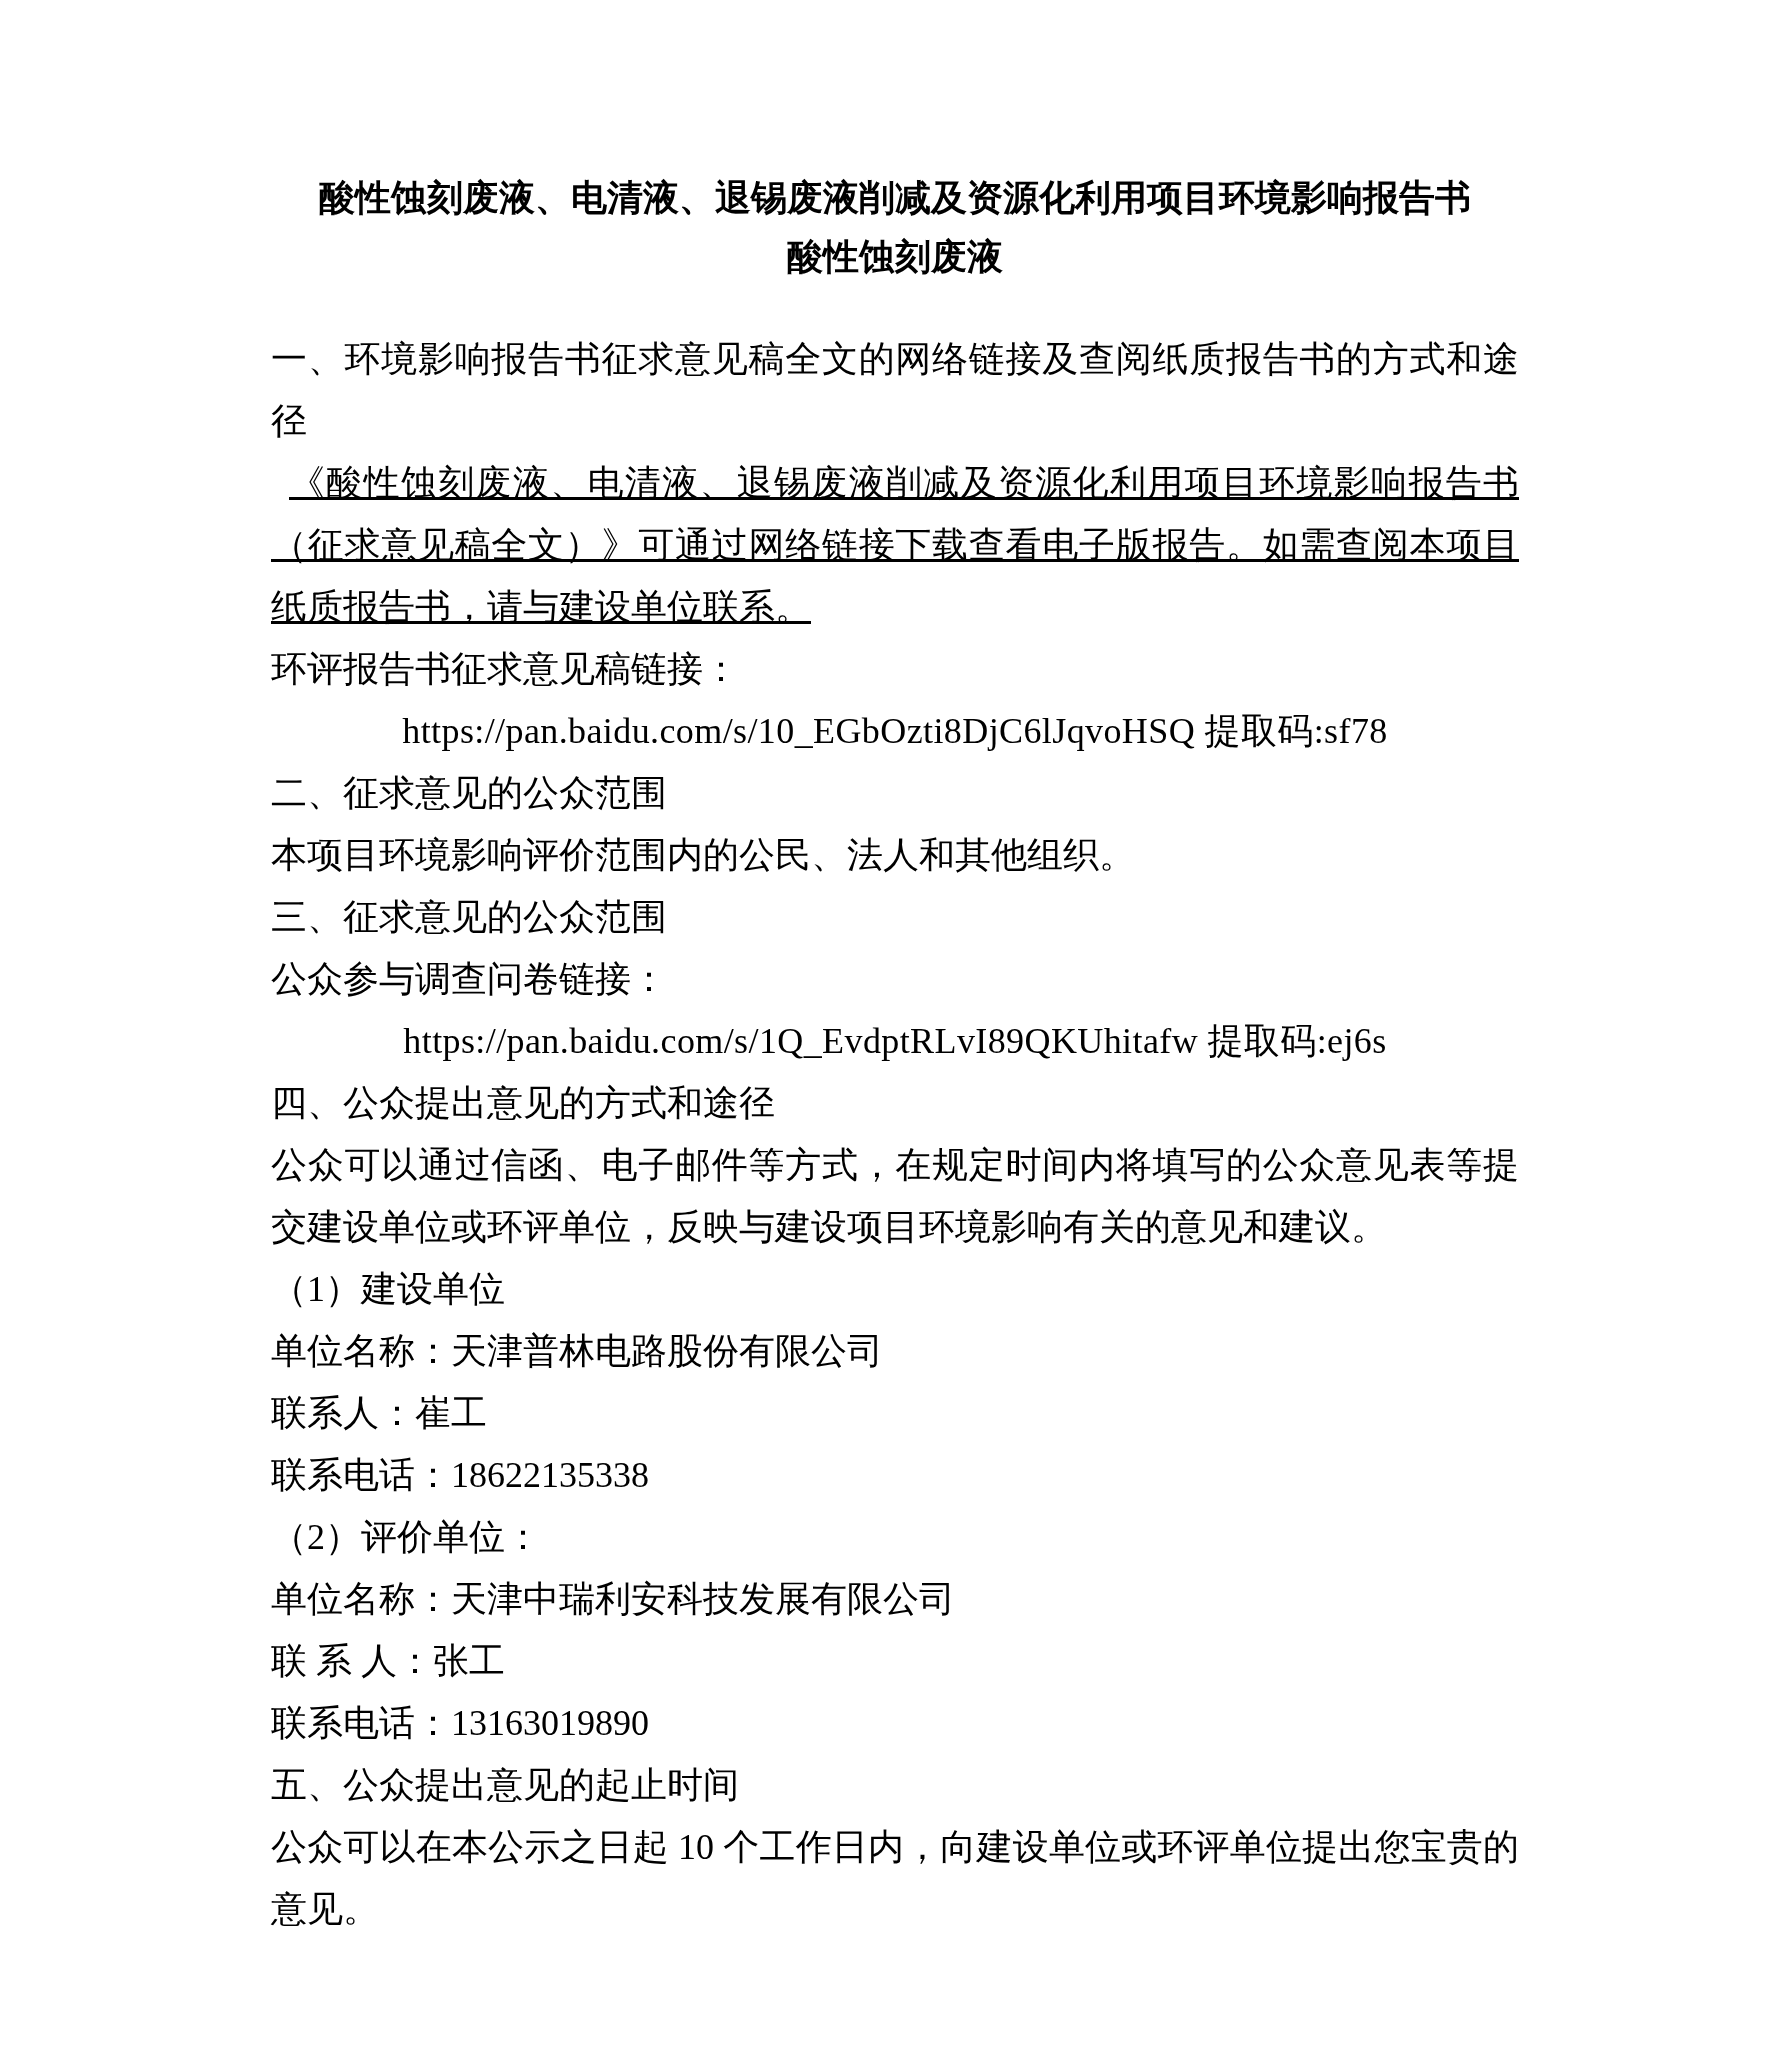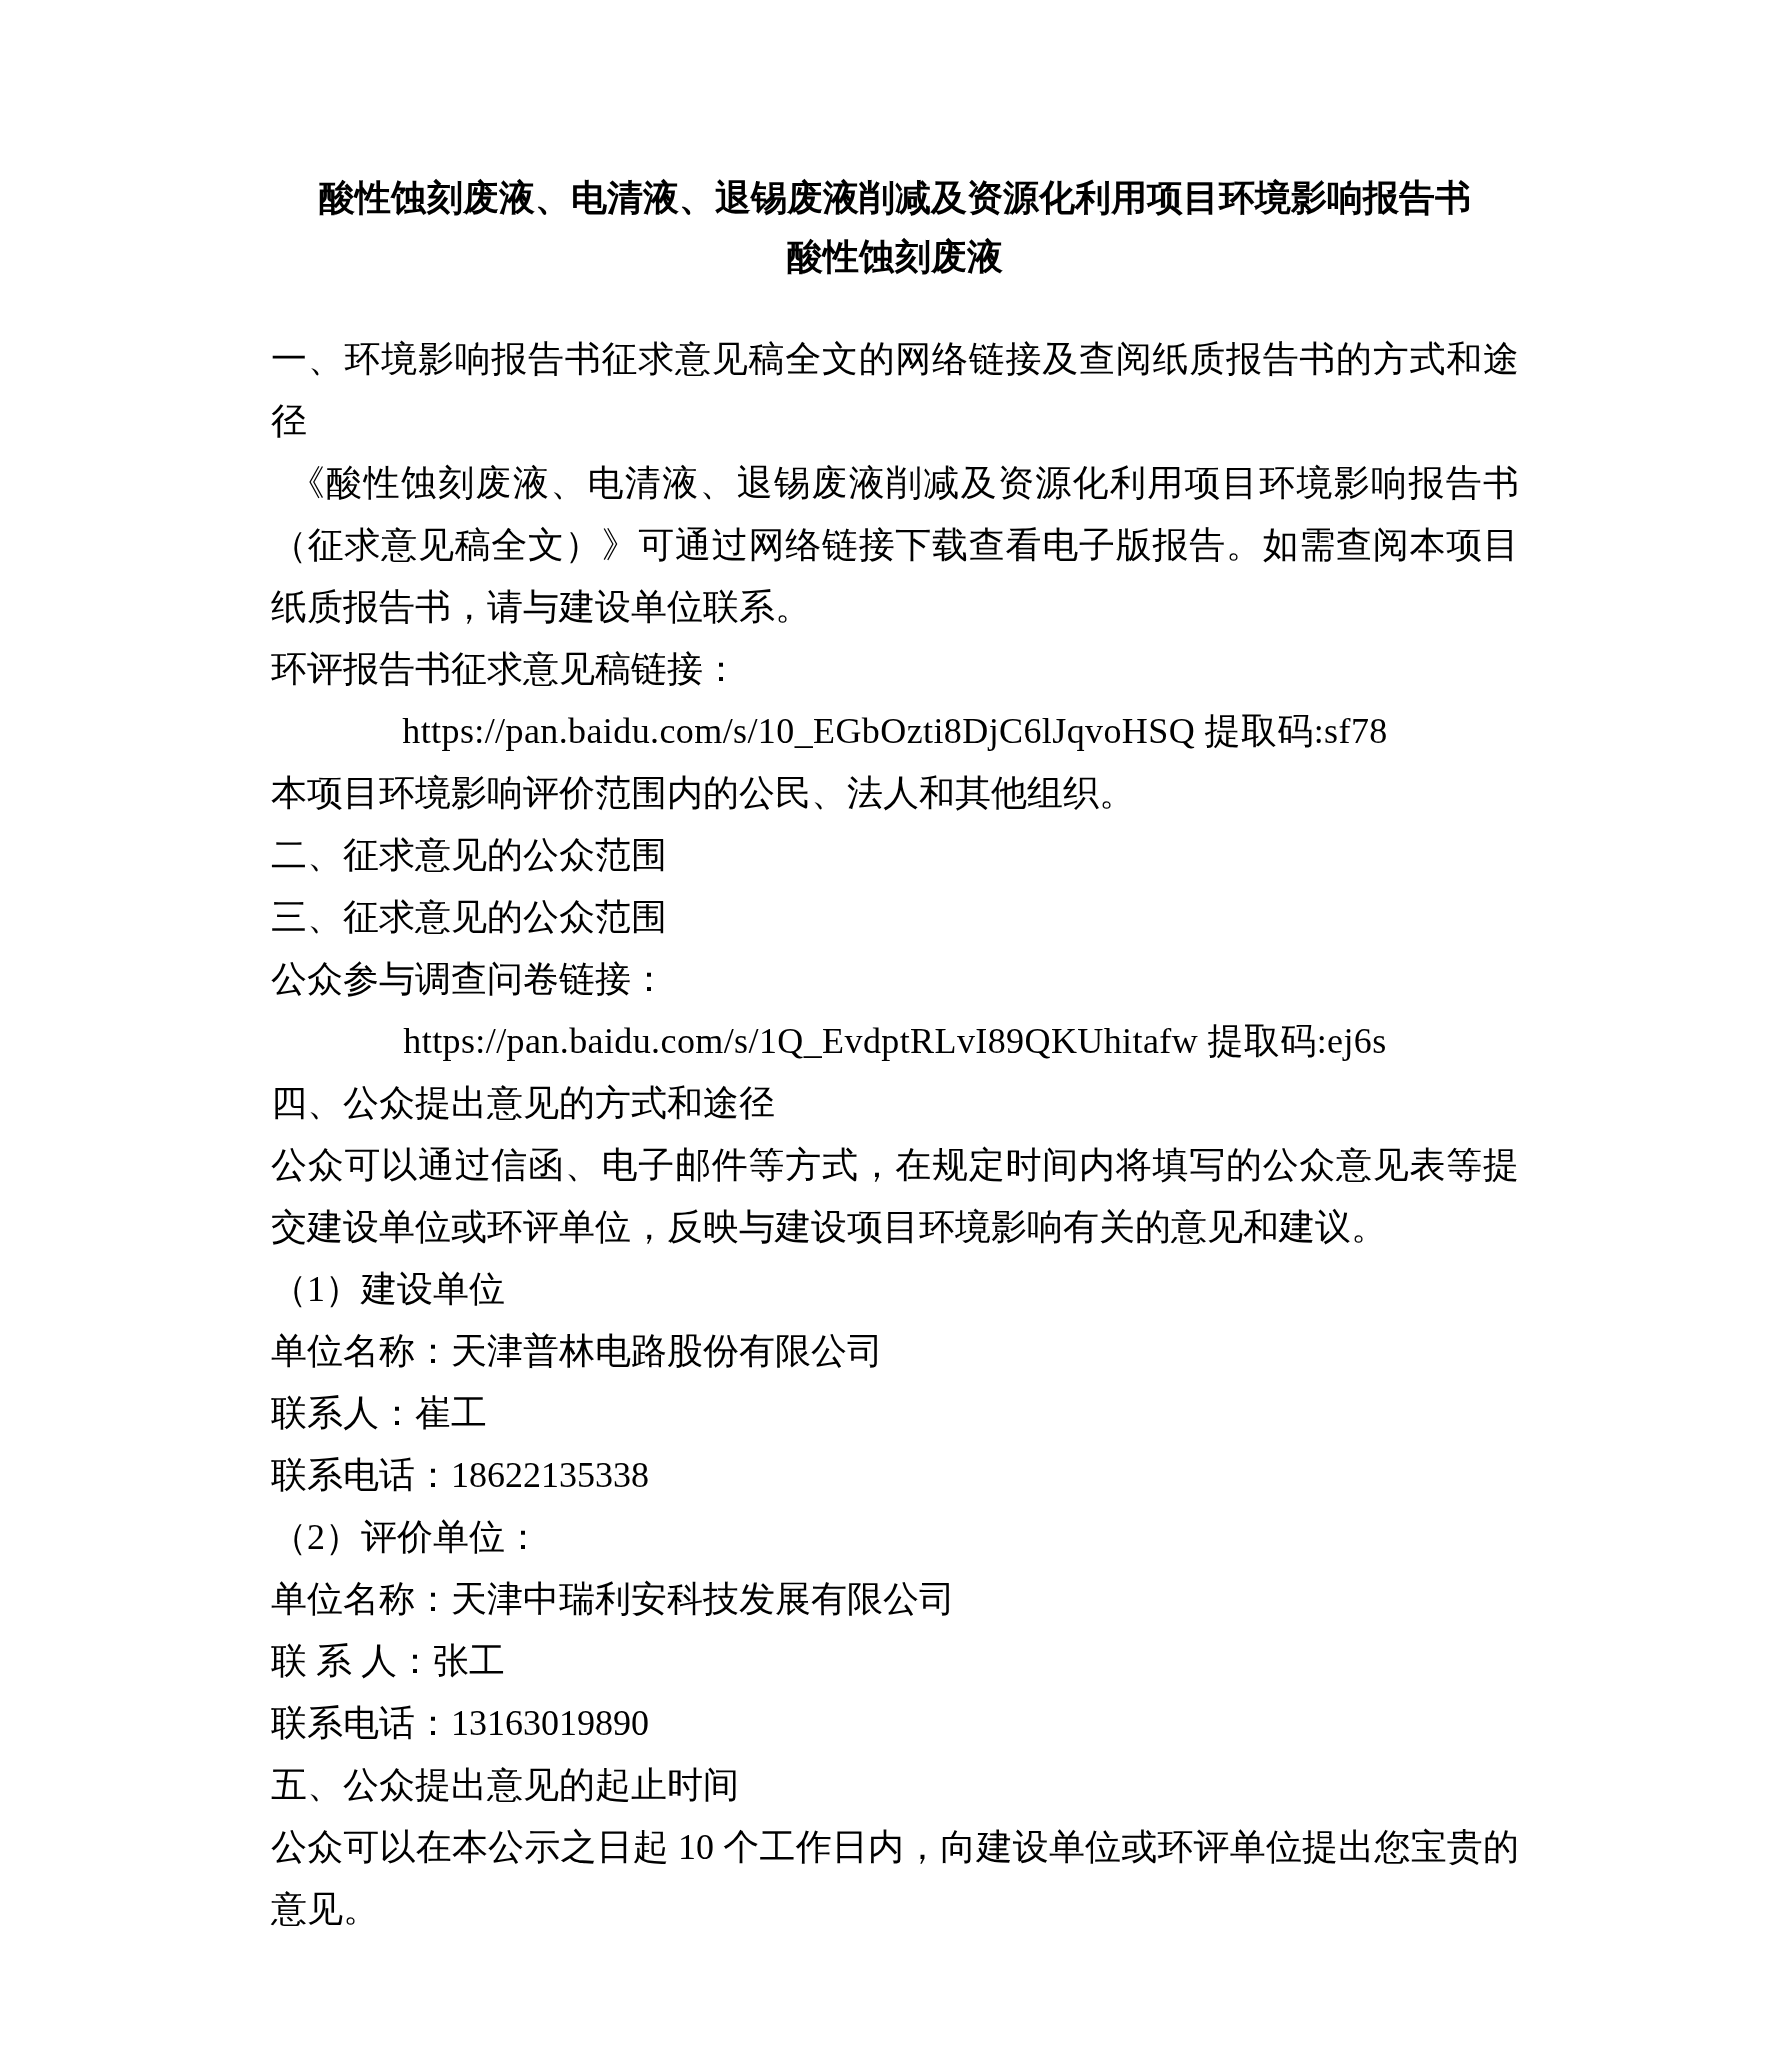--- a/index.html
+++ b/index.html
@@ -32,42 +32,43 @@
     margin: 0;
     font-size: 36px;
     line-height: 62px;
     text-align: justify;
     text-justify: inter-character;
     word-break: break-all;
     color: #000000;
   }
   .para.indent {
     text-indent: 18px;
+    text-decoration: underline;
   }
   .para.url-line {
     text-align: center;
     letter-spacing: 0.4px;
   }
 </style>
 </head>
 <body>
 
 <div class="page">
 
   <h1 class="doc-title">
     <span class="title-line">酸性蚀刻废液、电清液、退锡废液削减及资源化利用项目环境影响报告书</span>
     <span class="title-line">酸性蚀刻废液</span>
   </h1>
 
   <p class="para">一、环境影响报告书征求意见稿全文的网络链接及查阅纸质报告书的方式和途径</p>
   <p class="para indent">《酸性蚀刻废液、电清液、退锡废液削减及资源化利用项目环境影响报告书（征求意见稿全文）》可通过网络链接下载查看电子版报告。如需查阅本项目纸质报告书，请与建设单位联系。</p>
   <p class="para">环评报告书征求意见稿链接：</p>
   <p class="para url-line">https://pan.baidu.com/s/10_EGbOzti8DjC6lJqvoHSQ 提取码:sf78</p>
+  <p class="para">二、征求意见的公众范围</p>
   <p class="para">本项目环境影响评价范围内的公民、法人和其他组织。</p>
-  <p class="para">二、征求意见的公众范围</p>
   <p class="para">三、征求意见的公众范围</p>
   <p class="para">公众参与调查问卷链接：</p>
   <p class="para url-line">https://pan.baidu.com/s/1Q_EvdptRLvI89QKUhitafw 提取码:ej6s</p>
   <p class="para">四、公众提出意见的方式和途径</p>
   <p class="para">公众可以通过信函、电子邮件等方式，在规定时间内将填写的公众意见表等提交建设单位或环评单位，反映与建设项目环境影响有关的意见和建议。</p>
   <p class="para">（1）建设单位</p>
   <p class="para">单位名称：天津普林电路股份有限公司</p>
   <p class="para">联系人：崔工</p>
   <p class="para">联系电话：18622135338</p>
   <p class="para">（2）评价单位：</p>

